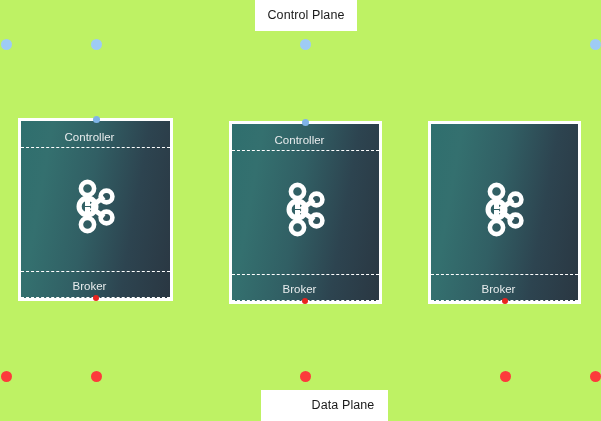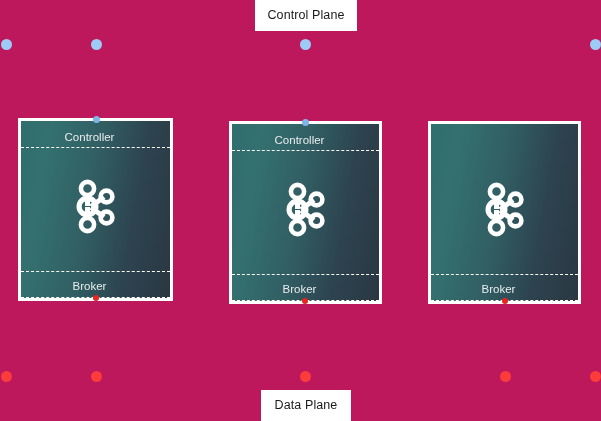--- a/index.html
+++ b/index.html
@@ -7,21 +7,21 @@
     padding: 0;
     background: #000000;
   }
   body {
     font-family: "Liberation Sans", sans-serif;
   }
   #canvas {
     position: relative;
     width: 601px;
     height: 421px;
-    background: #be185d;
+    background: #bef264;
     overflow: hidden;
   }
 
   
   .plane-label {
     position: absolute;
     background: #ffffff;
     color: #1a1a1a;
     font-size: 12.5px;
     line-height: 1;
@@ -36,20 +36,21 @@
     left: 255px;
     top: 0px;
     width: 102px;
     height: 31px;
   }
   #data-plane-label {
     left: 261px;
     top: 390px;
     width: 90px;
     height: 31px;
+    padding-left: 37px;
   }
 
   
   .dot {
     position: absolute;
     width: 11px;
     height: 11px;
     border-radius: 50%;
   }
   .dot.blue  { background: #9ecbf5; }

